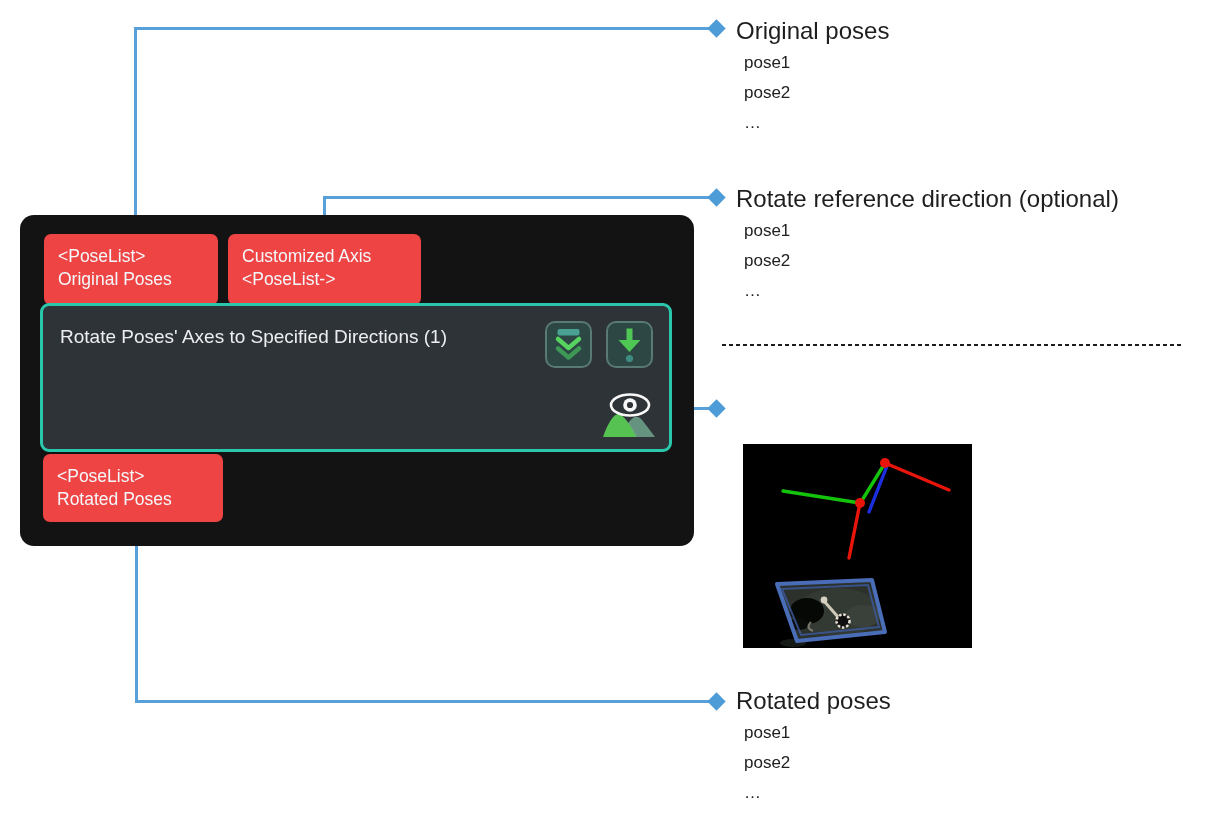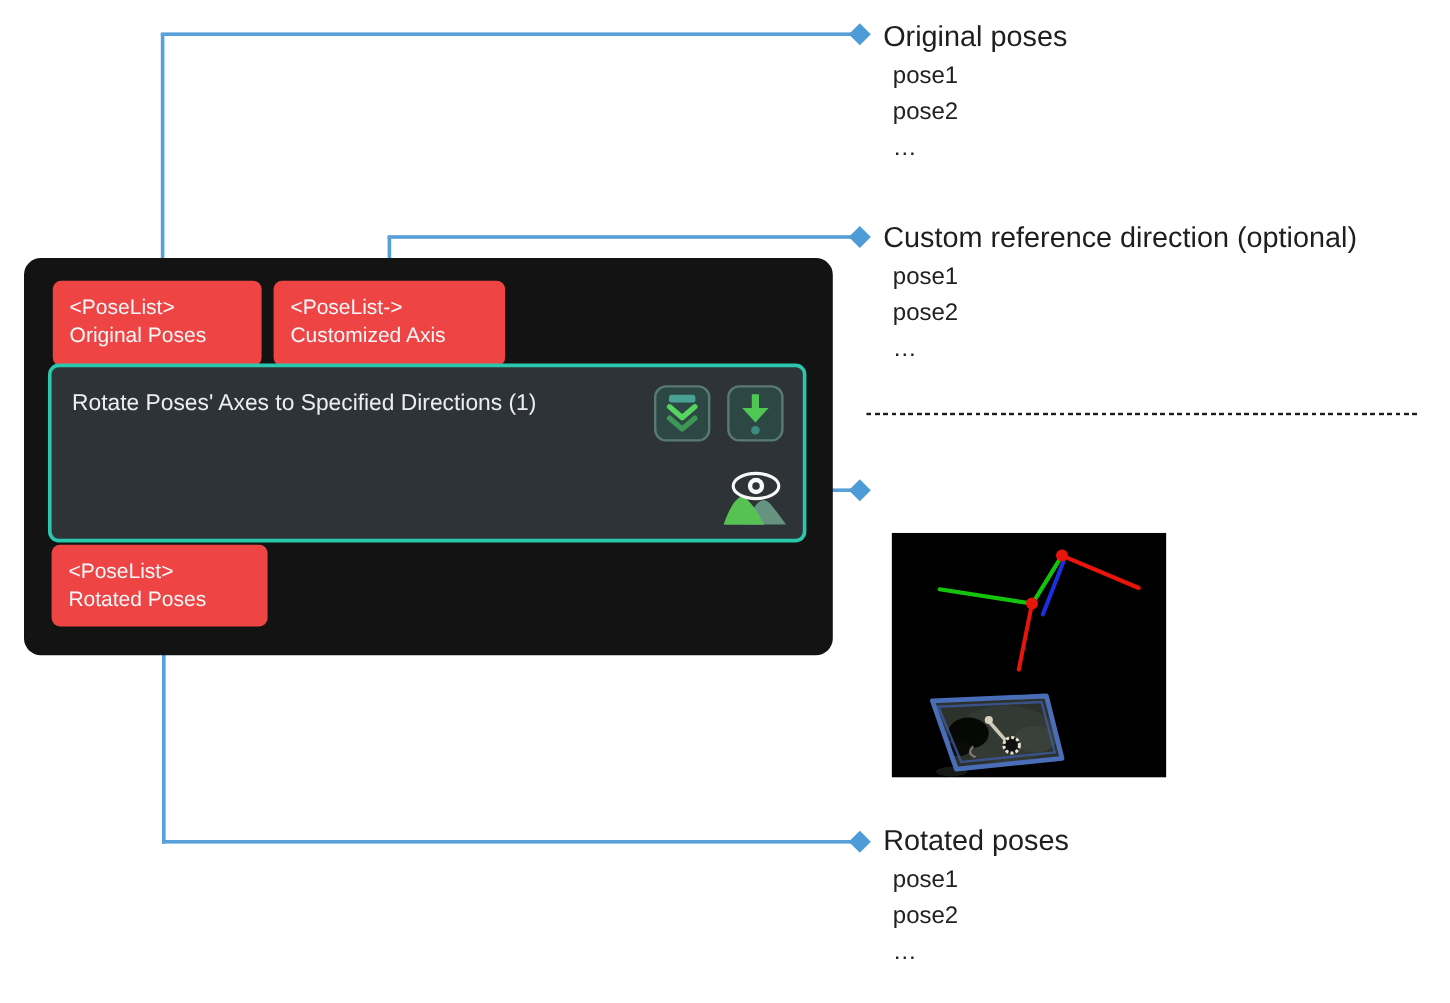--- a/index.html
+++ b/index.html
@@ -27,21 +27,21 @@
          background:#2e3338;border:3px solid #2bc7ac;border-radius:9px;box-sizing:border-box;}
   .ntitle{position:absolute;left:17px;top:20px;font-size:19px;color:#eceef0;white-space:nowrap;}
   .nbtn{position:absolute;top:15px;width:47px;height:47px;border-radius:10px;
         background:#2c4744;border:2px solid #597975;box-sizing:border-box;padding:0;cursor:pointer;}
   .nbtn.b1{left:502px;}
   .nbtn.b2{left:563px;}
   .visicon{position:absolute;left:559px;top:81px;width:56px;height:52px;cursor:pointer;}
 
   
   .ann-title{position:absolute;left:736px;font-size:24px;line-height:30px;color:#1e1e1e;white-space:nowrap;}
-  .ann-item{position:absolute;left:744px;font-size:20px;line-height:30px;color:#212121;white-space:nowrap;}
+  .ann-item{position:absolute;left:744px;font-size:17px;line-height:30px;color:#212121;white-space:nowrap;}
   .dotted{position:absolute;left:722px;top:344px;width:459px;height:2px;
           background:repeating-linear-gradient(90deg,#1d1d1d 0 4px,transparent 4px 7px);}
   .visimg{position:absolute;left:743px;top:444px;width:229px;height:204px;}
 </style>
 </head>
 <body>
 
 <div class="canvas">
 
   <div class="cline v" style="left:133.5px;top:28px;height:208px"></div>
@@ -64,22 +64,22 @@
   <div class="diamond end" style="left:710px;top:695px"></div>
 
   <div class="node">
 
     <div class="tab t1">
       <span>&lt;PoseList&gt;</span>
       <span>Original Poses</span>
     </div>
 
     <div class="tab t2">
+      <span>Customized Axis</span>
       <span>&lt;PoseList-&gt;</span>
-      <span>Customized Axis</span>
     </div>
 
     <div class="inner">
       <div class="ntitle">Rotate Poses' Axes to Specified Directions (1)</div>
 
       <button class="nbtn b1">
         <svg width="43" height="43" viewBox="0 0 43 43">
           <rect x="10.5" y="6" width="22" height="6.5" rx="2" fill="#4aa193"></rect>
           <polyline points="11,16 21.5,25 32,16" fill="none" stroke="#57d35f" stroke-width="4.5" stroke-linecap="round" stroke-linejoin="round"></polyline>
           <polyline points="11,25.5 21.5,34.5 32,25.5" fill="none" stroke="#3fa058" stroke-width="4.5" stroke-linecap="round" stroke-linejoin="round" opacity="0.9"></polyline>
@@ -110,21 +110,21 @@
       <span>&lt;PoseList&gt;</span>
       <span>Rotated Poses</span>
     </div>
   </div>
 
   <div class="ann-title" style="top:16px">Original poses</div>
   <div class="ann-item" style="top:48px">pose1</div>
   <div class="ann-item" style="top:78px">pose2</div>
   <div class="ann-item" style="top:108px">…</div>
 
-  <div class="ann-title" style="top:184px">Custom reference direction (optional)</div>
+  <div class="ann-title" style="top:184px">Rotate reference direction (optional)</div>
   <div class="ann-item" style="top:216px">pose1</div>
   <div class="ann-item" style="top:246px">pose2</div>
   <div class="ann-item" style="top:276px">…</div>
 
   <div class="dotted"></div>
 
 
   <svg class="visimg" viewBox="0 0 229 204">
     <rect x="0" y="0" width="229" height="204" fill="#000000"></rect>
 

